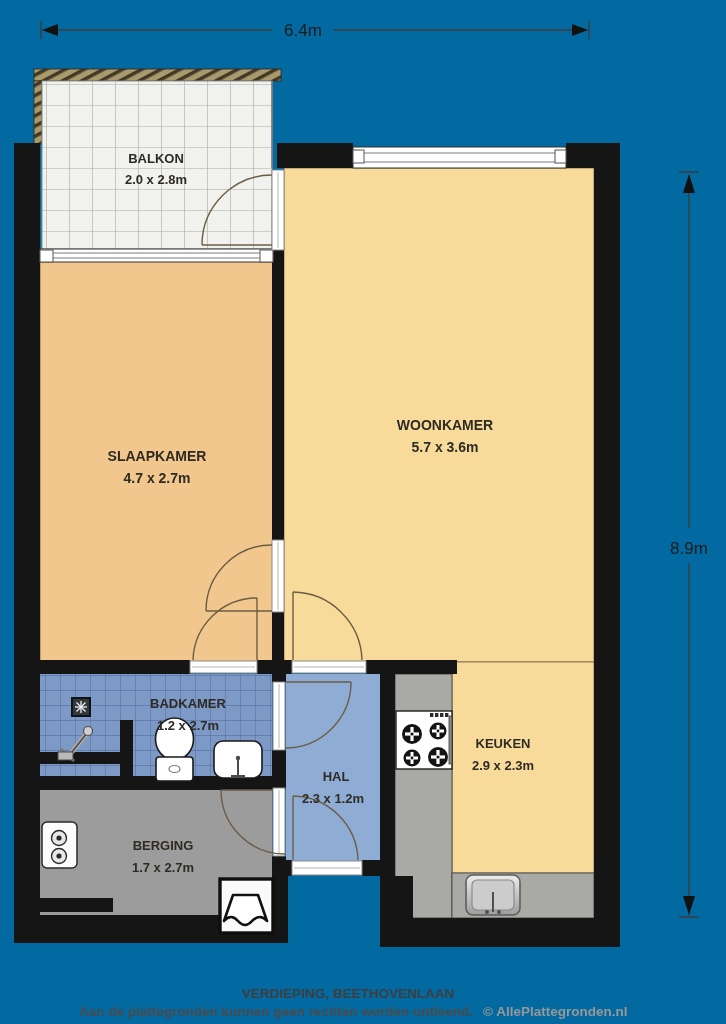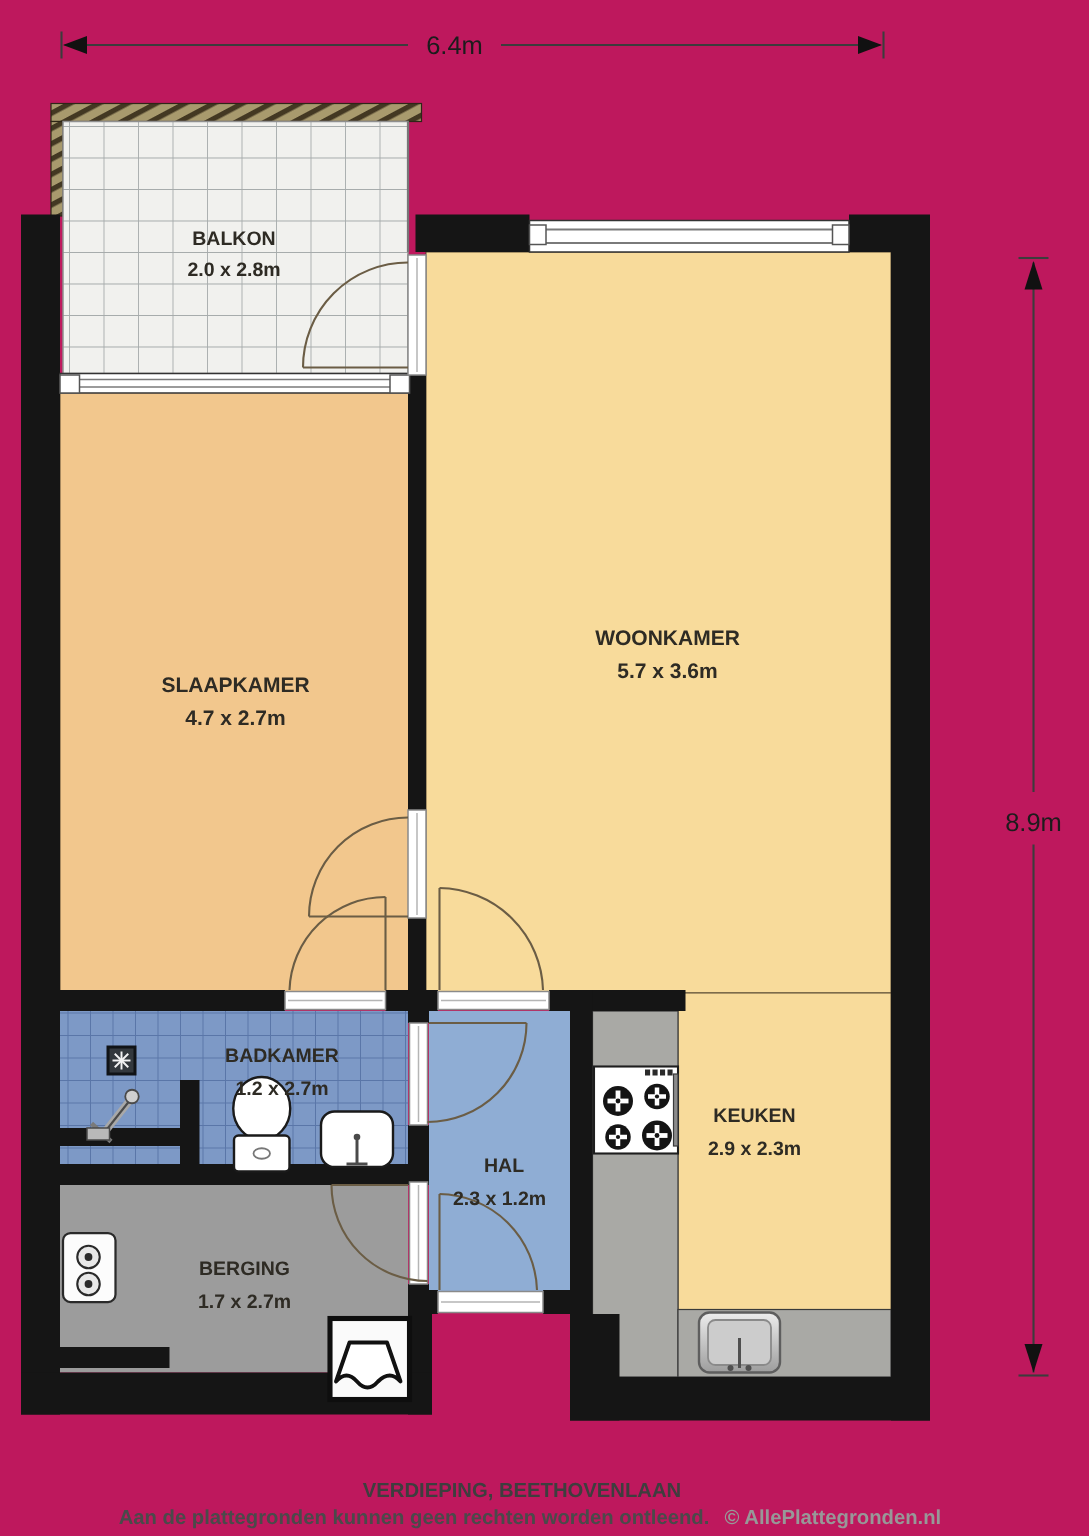--- a/index.html
+++ b/index.html
@@ -1,17 +1,17 @@
 <!DOCTYPE html>
 <html><head>
 <meta charset="utf-8">
 <style>
   html,body{margin:0;padding:0;background:#ffffff;}
   body{font-family:"Liberation Sans",sans-serif;}
-  .page{position:relative;width:726px;height:1024px;margin:0 auto;background:#be185d;overflow:hidden;}
+  .page{position:relative;width:726px;height:1024px;margin:0 auto;background:#0369a1;overflow:hidden;}
   svg text{font-family:"Liberation Sans",sans-serif;}
   .room-label{font-weight:bold;fill:#2e2b24;}
   .dim-label{fill:#1c1c1c;}
   .footer-title{font-weight:bold;fill:#3e3e3e;}
   .footer-disclaimer{font-weight:bold;fill:#4a4a4a;}
   .footer-copyright{font-weight:bold;fill:#989898;}
 </style>
 </head>
 <body>
 

